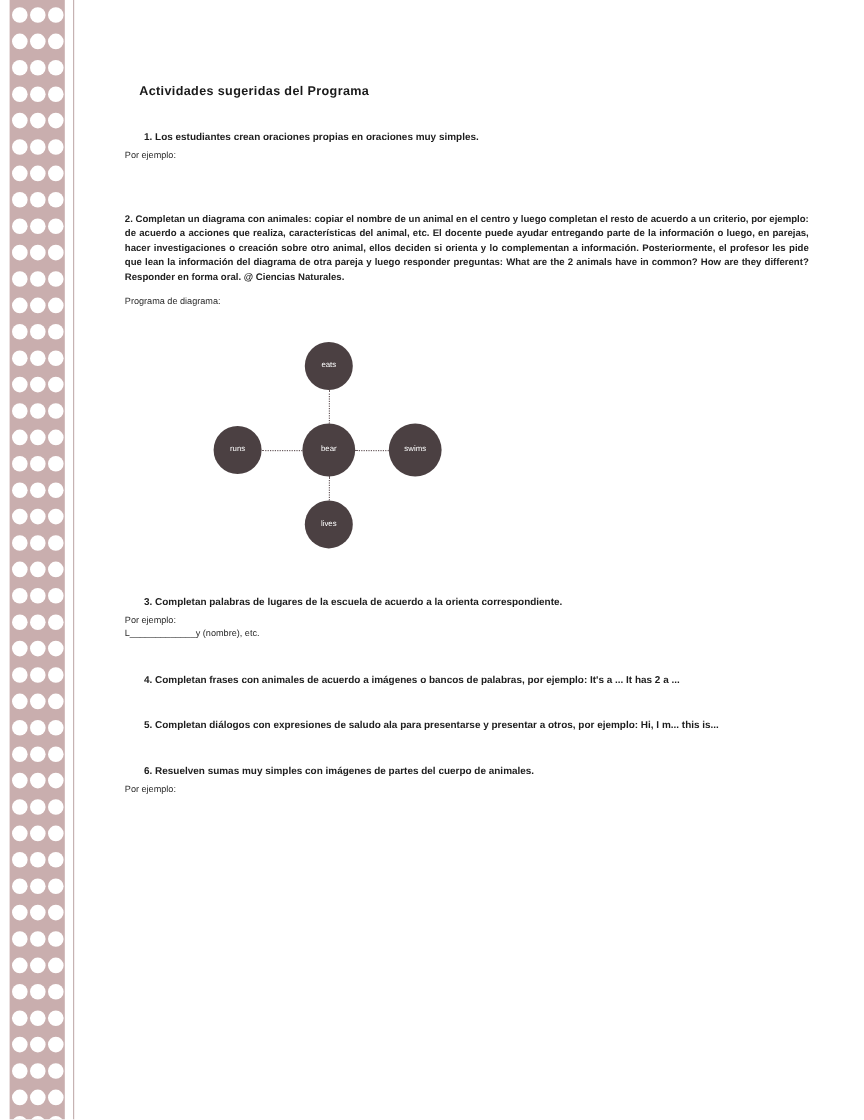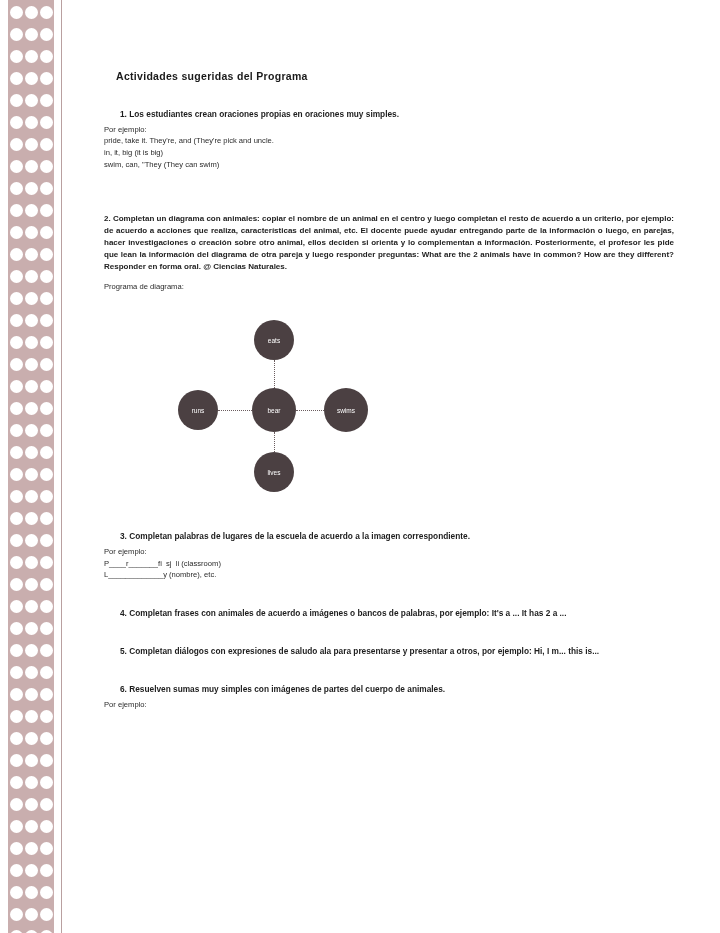--- a/index.html
+++ b/index.html
@@ -304,25 +304,20 @@
   <div id="content">
 
     <h1 class="doc-title">Actividades sugeridas del Programa</h1>
 
     <div class="item">
       <p class="item-head">
         <span class="num">1.</span>
         <span>Los estudiantes crean oraciones propias en oraciones muy simples.</span>
       </p>
       <p class="sub">Por ejemplo:</p>
-      <div class="lines">
-        <div>pride, take it. They're, and (They're pick and uncle.</div>
-        <div>in, it, big (it is big)</div>
-        <div>swim, can, "They (They can swim)</div>
-      </div>
     </div>
 
     <div class="spacer-md"></div>
 
     <div class="item">
       <p class="body-just">
         <span class="num">2.</span>
         <span>Completan un diagrama con animales: copiar el nombre de un animal en el centro y luego completan el resto de acuerdo a un criterio, por ejemplo: de acuerdo a acciones que realiza, características del animal, etc. El docente puede ayudar entregando parte de la información o luego, en parejas, hacer investigaciones o creación sobre otro animal, ellos deciden si orienta y lo complementan a información. Posteriormente, el profesor les pide que lean la información del diagrama de otra pareja y luego responder preguntas: What are the 2 animals have in common? How are they different? Responder en forma oral. @ Ciencias Naturales.</span>
       </p>
       <p class="sub">Programa de diagrama:</p>
@@ -339,25 +334,24 @@
         <div class="node left">runs</div>
         <div class="node center">bear</div>
         <div class="node right">swims</div>
         <div class="node bottom">lives</div>
       </div>
     </div>
 
     <div class="item">
       <p class="item-head">
         <span class="num">3.</span>
-        <span>Completan palabras de lugares de la escuela de acuerdo a la imagen correspondiente.</span>
+        <span>Completan palabras de lugares de la escuela de acuerdo a la orienta correspondiente.</span>
       </p>
       <p class="sub">Por ejemplo:</p>
       <div class="lines">
-        <div>P____r_______fi  sj  li (classroom)</div>
         <div>L_____________y (nombre), etc.</div>
       </div>
     </div>
 
     <div class="spacer-sm"></div>
 
     <div class="item">
       <p class="item-head">
         <span class="num">4.</span>
         <span>Completan frases con animales de acuerdo a imágenes o bancos de palabras, por ejemplo: It's a ... It has 2 a ...</span>

